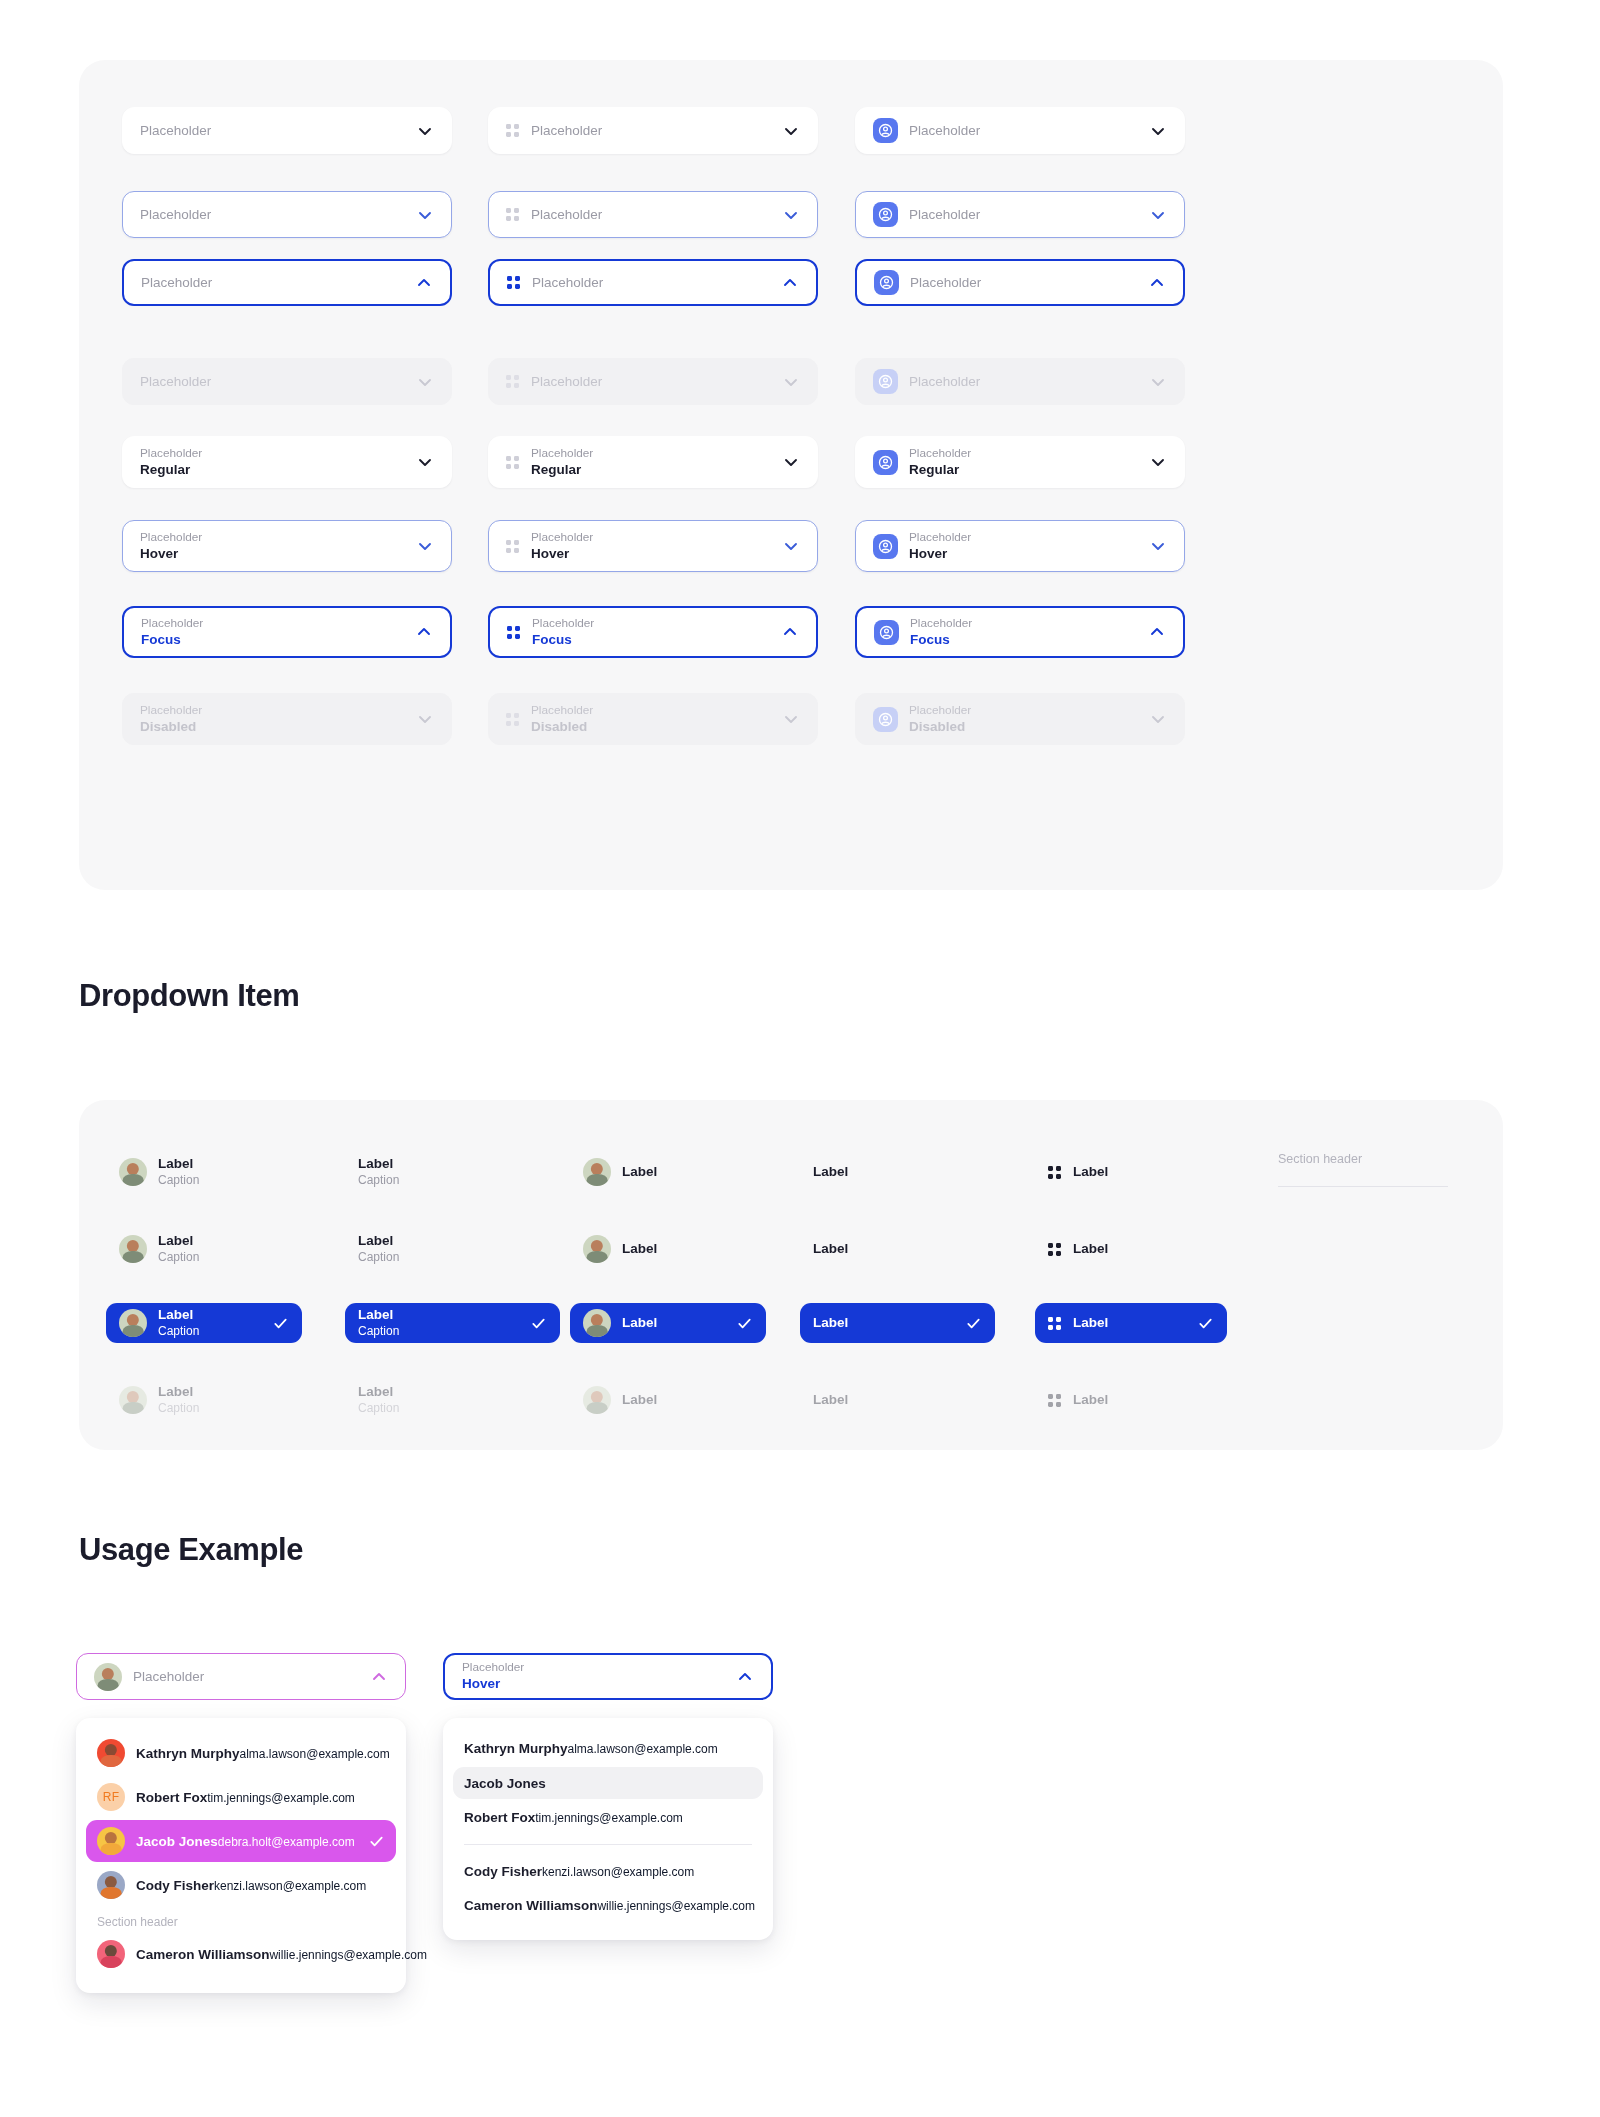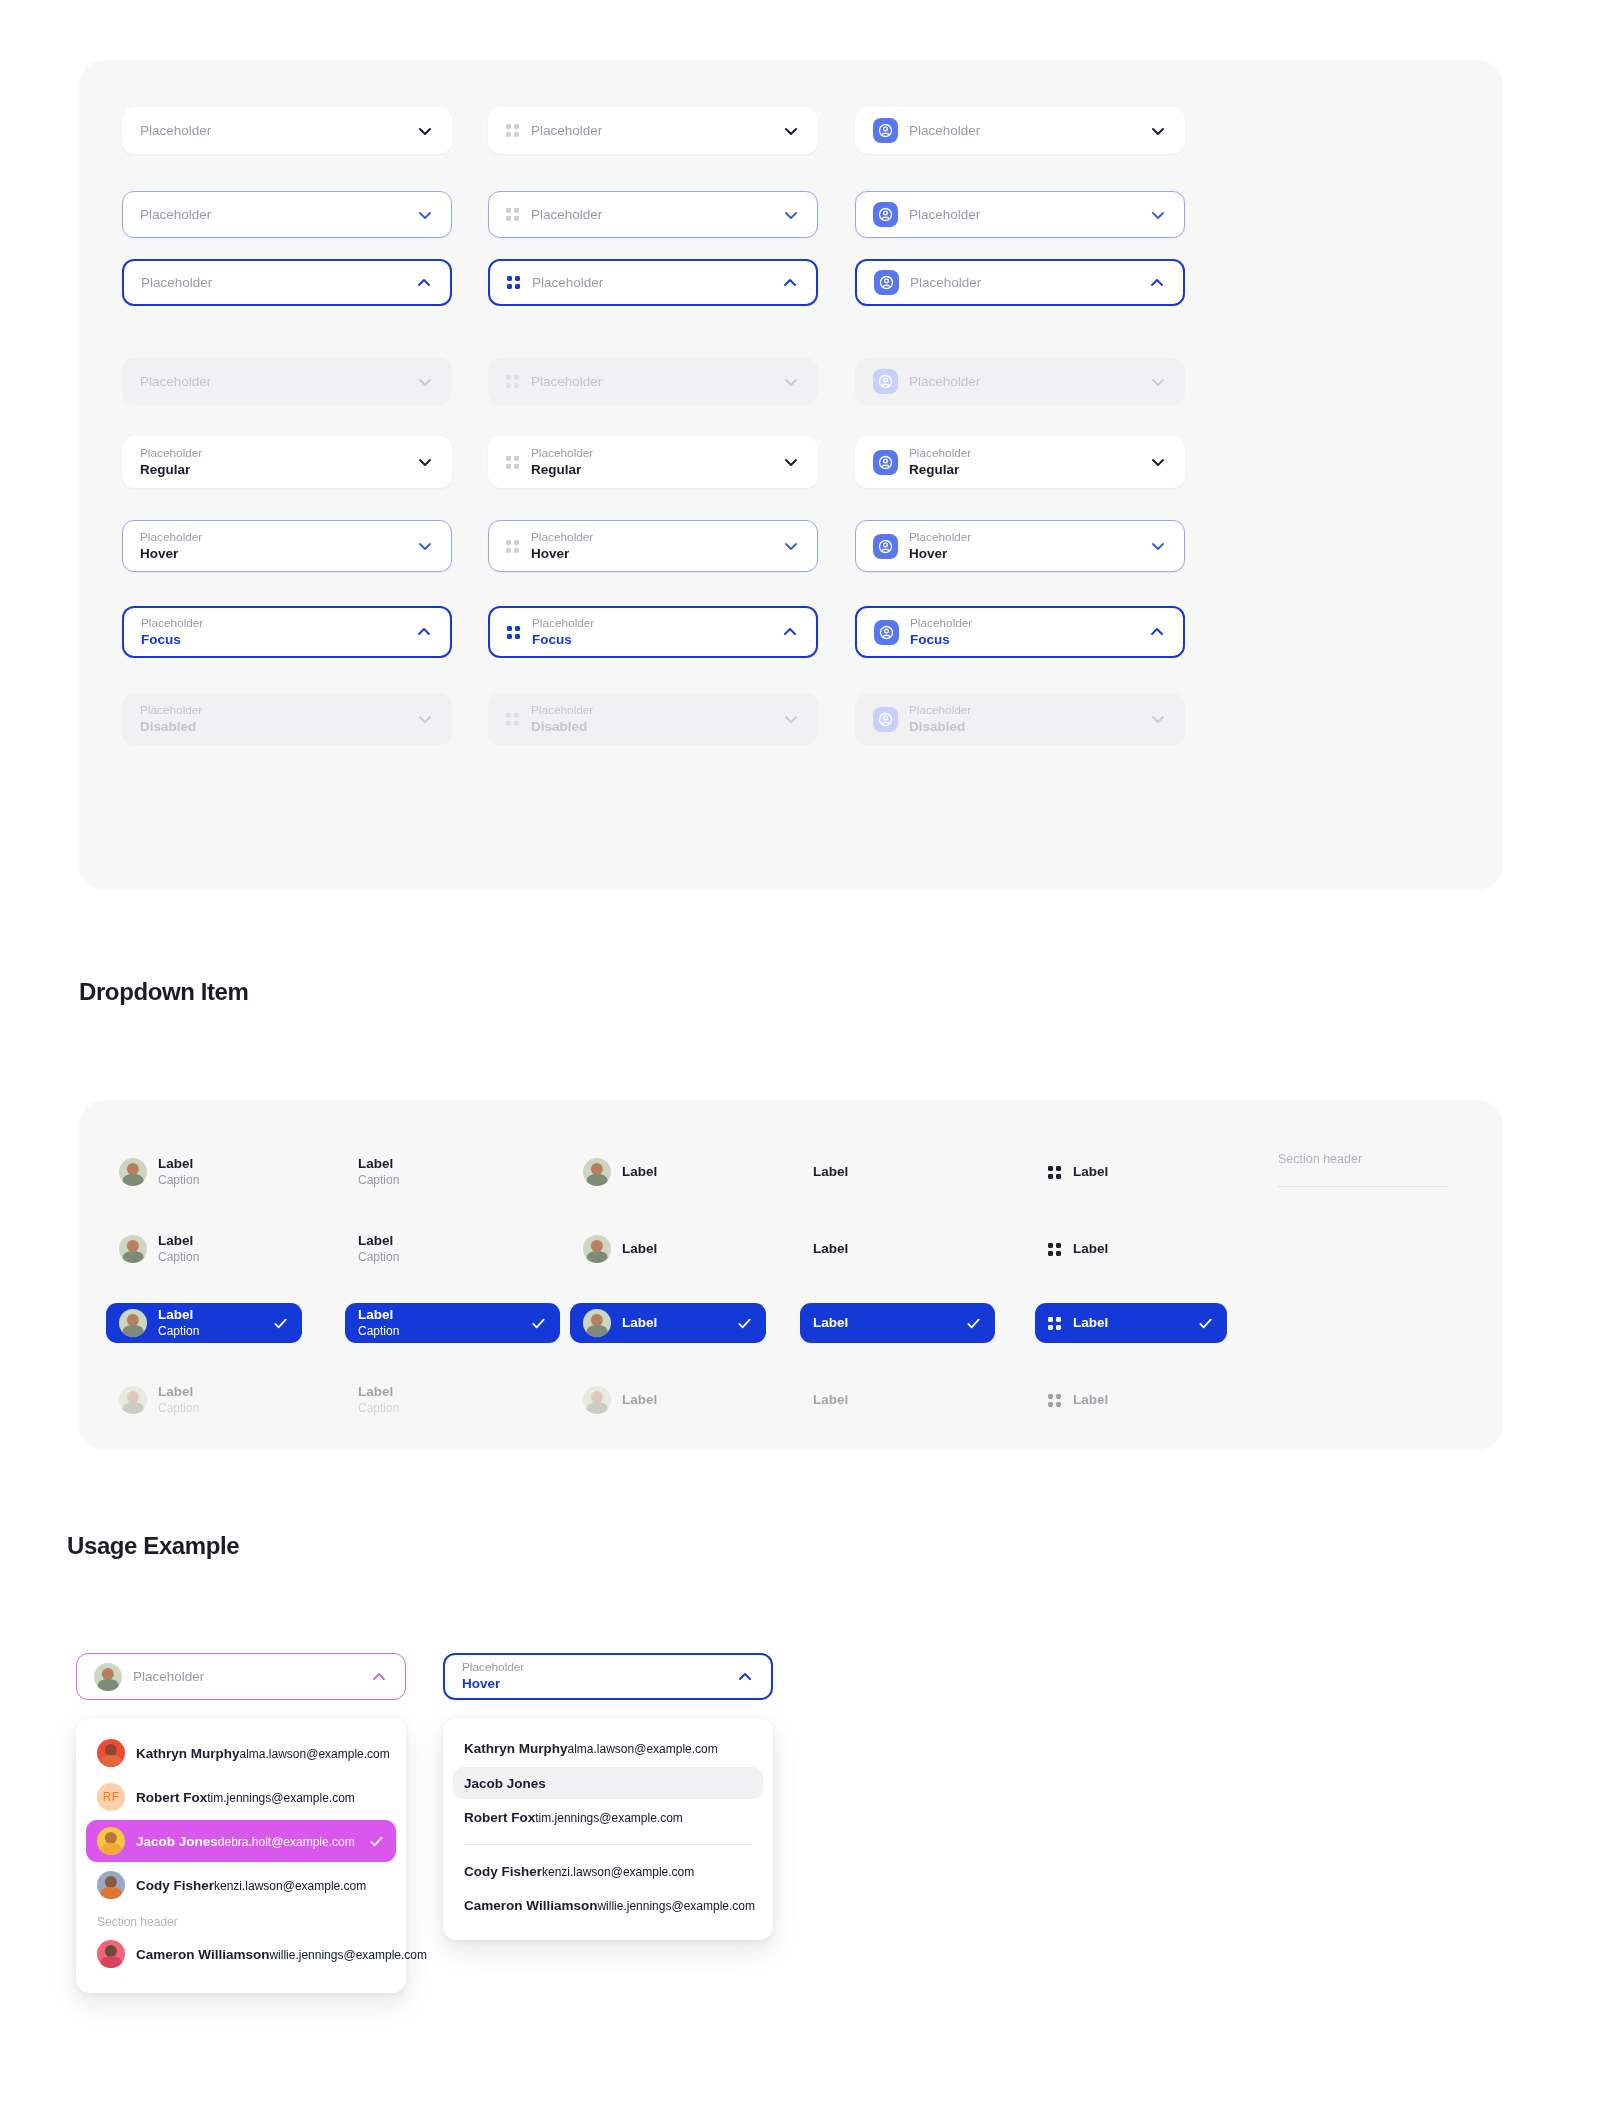--- a/index.html
+++ b/index.html
@@ -16,27 +16,27 @@
     position: absolute;
     background: #f7f7f8;
     border-radius: 26px;
   }
   #panel-selects { left: 79px; top: 60px; width: 1424px; height: 830px; }
   #panel-items   { left: 79px; top: 1100px; width: 1424px; height: 350px; }
 
   
   .section-heading {
     position: absolute;
-    font-size: 24px;
+    font-size: 31px;
     font-weight: 700;
     letter-spacing: -0.4px;
     color: #1b1c2b;
   }
   #h-dropdown-item { left: 79px; top: 978px; }
-  #h-usage         { left: 67px; top: 1532px; }
+  #h-usage         { left: 79px; top: 1532px; }
 
   
   .select {
     position: absolute;
     display: flex;
     align-items: center;
     width: 330px;
     height: 47px;
     padding: 0 17px 0 17px;
     border-radius: 12px;

